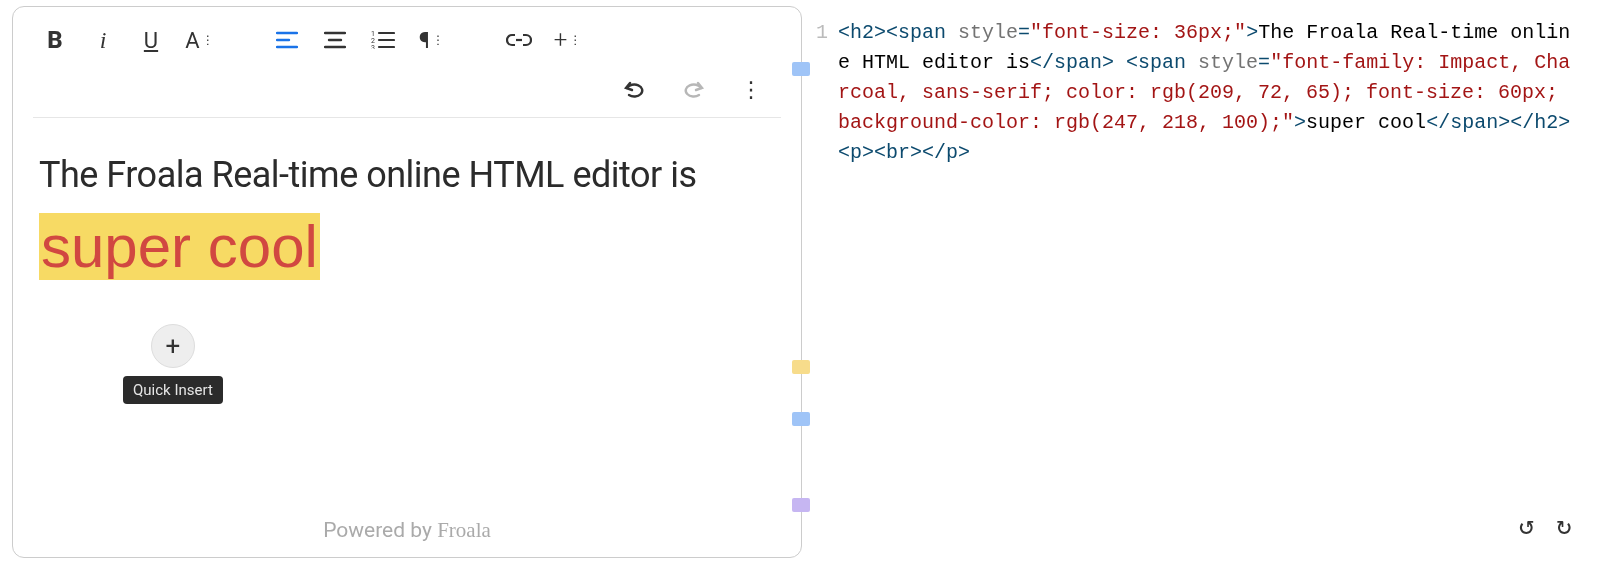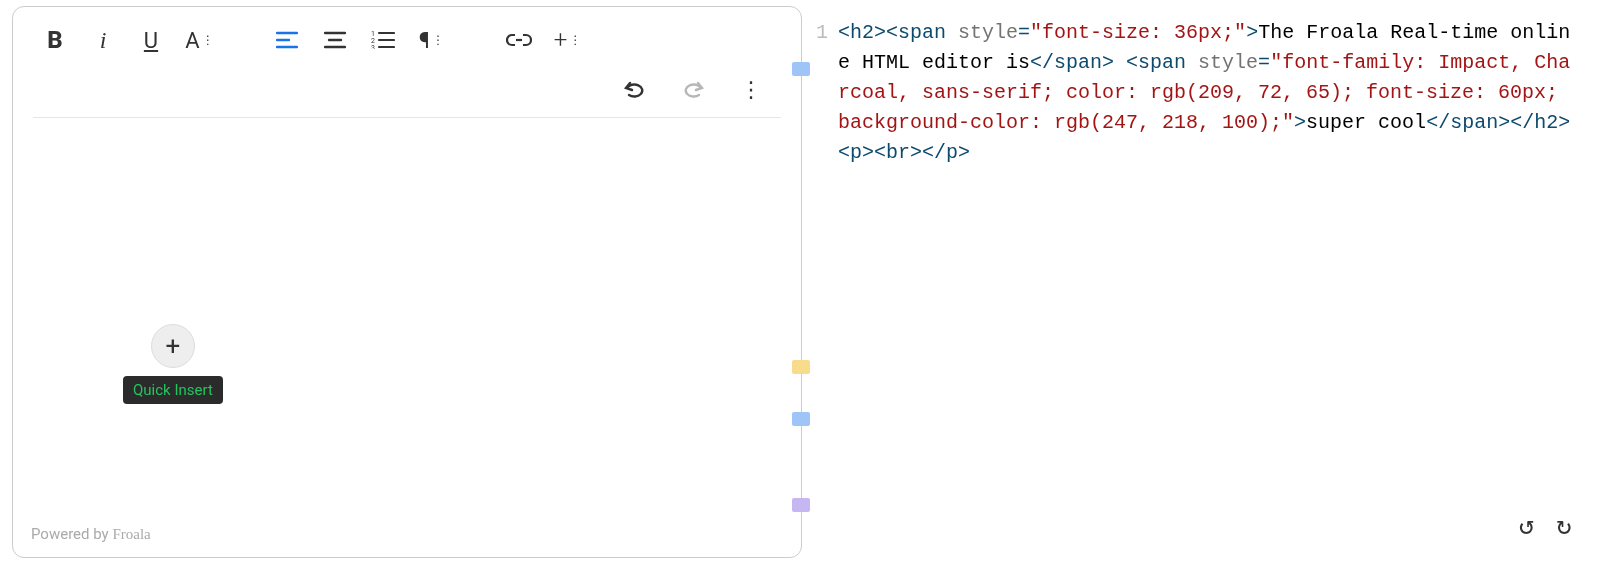--- a/index.html
+++ b/index.html
@@ -95,29 +95,30 @@
     width: 44px; height: 44px;
     border-radius: 50%;
     background: #eee;
     border: 1px solid #ddd;
     display: flex; align-items: center; justify-content: center;
     font-size: 26px; color:#333;
     cursor: pointer;
   }
   .quick-insert-tip {
     background: #2b2b2b;
-    color: #22c55e;
+    color: #e5e5e5;
     font-size: 15px;
     padding: 5px 10px;
     border-radius: 4px;
   }
   .footer {
     padding: 10px 18px 14px 18px;
     color: #aaa;
-    font-size: 15px;
+    font-size: 21px;
+    text-align: center;
   }
   .footer .brand { font-family: Georgia, serif; font-style: normal; }
 
   
   .code-shell {
     flex: 1;
     padding: 18px 22px 0 12px;
     font-family: Menlo, Consolas, "Courier New", monospace;
     font-size: 20px;
     line-height: 1.5;
@@ -220,20 +221,23 @@
           <path d="M20 9 a8 6 0 1 0 -2 7"></path>
             <polyline points="17,4 21,9 15,11"></polyline>
         </svg>
       </div>
       <div class="tbtn" style="font-size:22px;">⋮</div>
     </div>
 
     <div class="divider"></div>
 
     <div class="content">
+      <h2>
+        <span class="txt-main">The Froala Real-time online HTML editor is </span><span class="txt-cool">super cool</span>
+      </h2>
 
       <div class="quick-insert-wrap">
         <div class="quick-insert-btn">
           <span>+</span>
         </div>
         <div class="quick-insert-tip">Quick Insert</div>
       </div>
     </div>
 
     <div class="footer">

